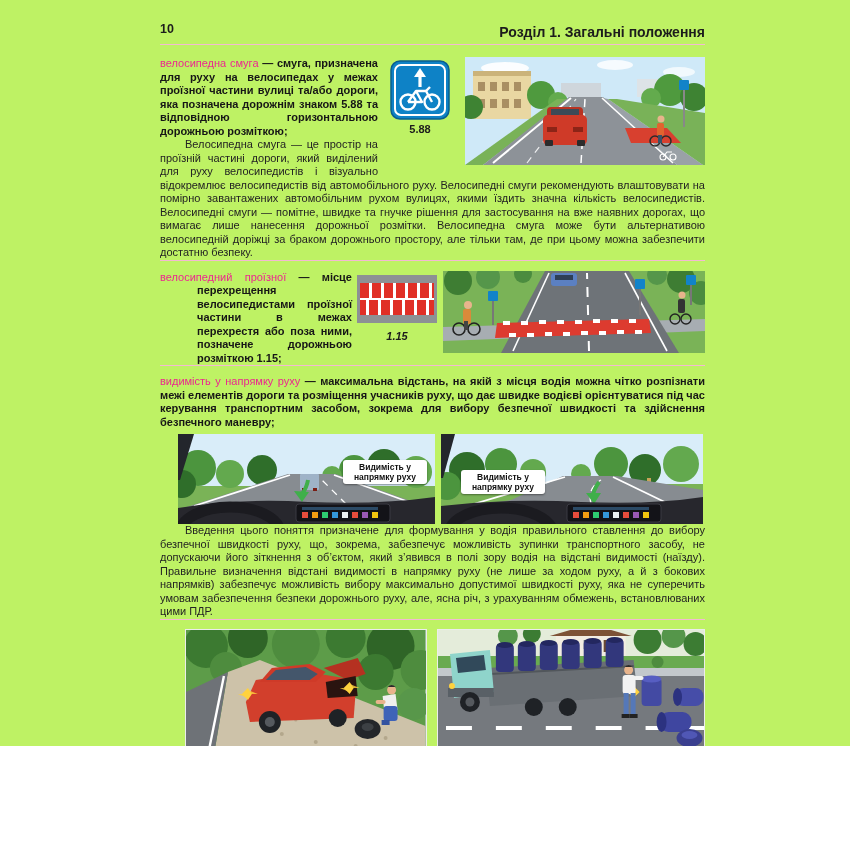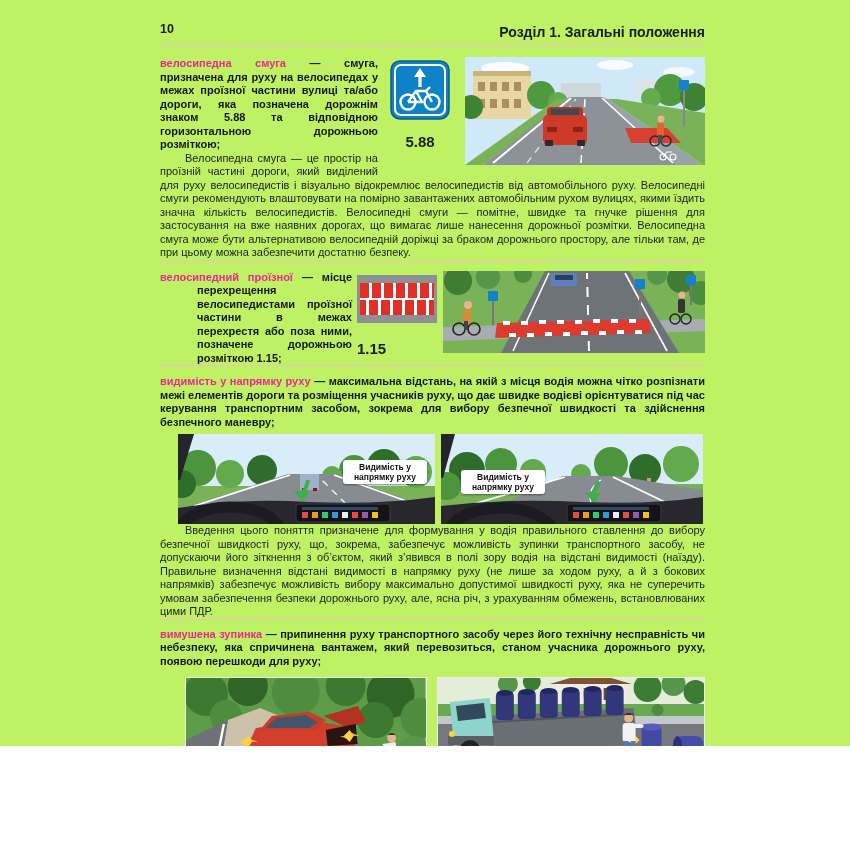--- a/index.html
+++ b/index.html
@@ -7,37 +7,37 @@
         font-family:"Liberation Sans",sans-serif;color:#222;}
   
   .pagenum{position:absolute;left:160px;top:22px;font-size:12.5px;font-weight:bold;color:#1c1c1c;}
   .chapter{position:absolute;right:145px;top:24px;font-size:14px;font-weight:bold;color:#1c1c1c;}
   .head-rule{position:absolute;left:160px;top:44px;width:545px;border:0;border-top:1.5px solid #f3bad2;margin:0;}
   
   .main{position:absolute;left:160px;top:57px;width:545px;}
   section{display:block;}
   p{margin:0;font-size:11px;line-height:13.5px;text-align:justify;}
   .def{font-weight:bold;color:#161616;}
-  .term{color:#ec268f;font-weight:bold;margin-top:31px;}
+  .term{color:#ec268f;font-weight:normal;margin-top:31px;}
   .body{text-indent:25px;color:#232323;}
   .clear{clear:both;margin-top:5px;}
   .hang{padding-left:37px;text-indent:-37px;}
   hr.rule{border:0;border-top:1px solid #f3bad2;margin:0;}
   .r1{margin:7px 0 0 0;}
   .b2{margin-top:10px;}
   .r2{margin:8px 0 0 0;}
   .b3{margin-top:9px;}
   .r3{margin:9px 0 0 0;}
   .b4{margin-top:8px;}
   
   .b1-media{float:right;width:322px;height:115px;display:flex;gap:8px;margin-left:5px;}
   .b2-media{float:right;width:348px;height:86px;display:flex;gap:6px;margin-left:5px;}
   .signfig{width:74px;text-align:center;padding-top:3px;margin:0;}
-  .markfig{width:80px;text-align:left;padding-top:4px;margin:0;}
-  .figcap{font-size:15px;font-weight:bold;margin-top:13px;color:#1c1c1c;}
+  .markfig{width:80px;text-align:center;padding-top:4px;margin:0;font-style:italic;}
+  .figcap{font-size:11px;font-weight:bold;margin-top:3px;color:#1c1c1c;}
   .sign588 svg{display:block;margin:0 auto;}
   .photo{overflow:hidden;background:#dfe8ee;}
   .photo svg{display:block;width:100%;height:100%;}
   .p1{width:240px;height:108px;}
   .p2{width:262px;height:82px;}
   .row3{display:flex;gap:6px;margin-left:18px;margin-top:5px;}
   .p3{width:257px;height:90px;position:relative;}
   .p4{width:262px;height:90px;position:relative;}
   .para3{}
   .row4{display:flex;gap:10px;margin-left:25px;margin-top:9px;}
@@ -327,21 +327,20 @@
           </svg>
           <div class="vis-label">Видимість у напрямку руху</div>
         </div>
       </div>
       <p class="body para3">Введення цього поняття призначене для формування у водія правильного ставлення до вибору безпечної швидкості руху, що, зокрема, забезпечує можливість зупинки транспортного засобу, не допускаючи його зіткнення з об’єктом, який з’явився в полі зору водія на відстані видимості (наїзду). Правильне визначення відстані видимості в напрямку руху (не лише за ходом руху, а й з бокових напрямків) забезпечує можливість вибору максимально допустимої швидкості руху, яка не суперечить умовам забезпечення безпеки дорожнього руху, але, ясна річ, з урахуванням обмежень, встановлюваних цими ПДР.</p>
     </section>
 
     <hr class="rule r3">
 
     <section class="b4">
-      <p class="def"><span class="term">вимушена зупинка</span> <span>— припинення руху транспортного засобу через його технічну несправність чи небезпеку, яка спричинена вантажем, який перевозиться, станом учасника дорожнього руху, появою перешкоди для руху;</span></p>
       <div class="row4">
         <div class="photo p5">
           <svg viewBox="0 0 240 125" preserveAspectRatio="none">
             <rect width="240" height="125" fill="#5d9c49"></rect>
             <circle cx="20" cy="16" r="22" fill="#3c7a31"></circle>
               <circle cx="62" cy="8" r="20" fill="#2f6527"></circle>
               <circle cx="110" cy="14" r="24" fill="#4e8c3e"></circle>
               <circle cx="160" cy="8" r="20" fill="#3c7a31"></circle>
               <circle cx="205" cy="16" r="24" fill="#2f6527"></circle>
               <circle cx="235" cy="40" r="20" fill="#4e8c3e"></circle>

